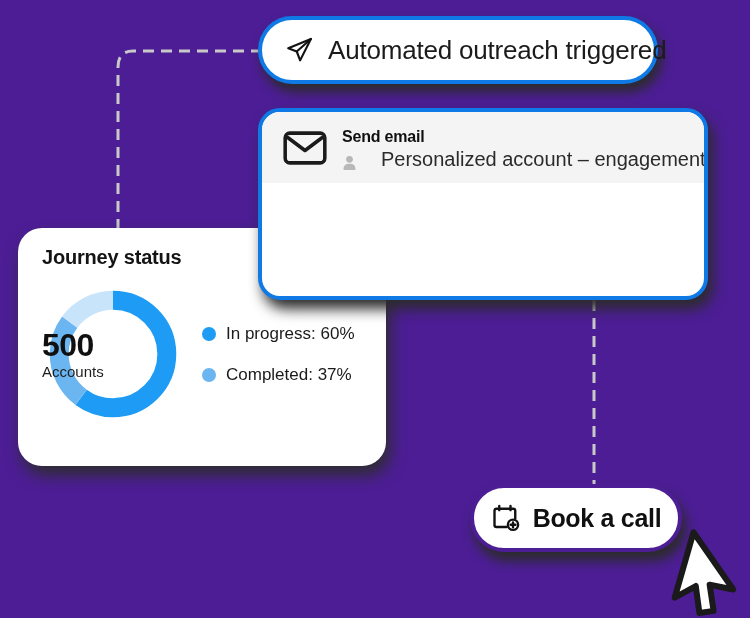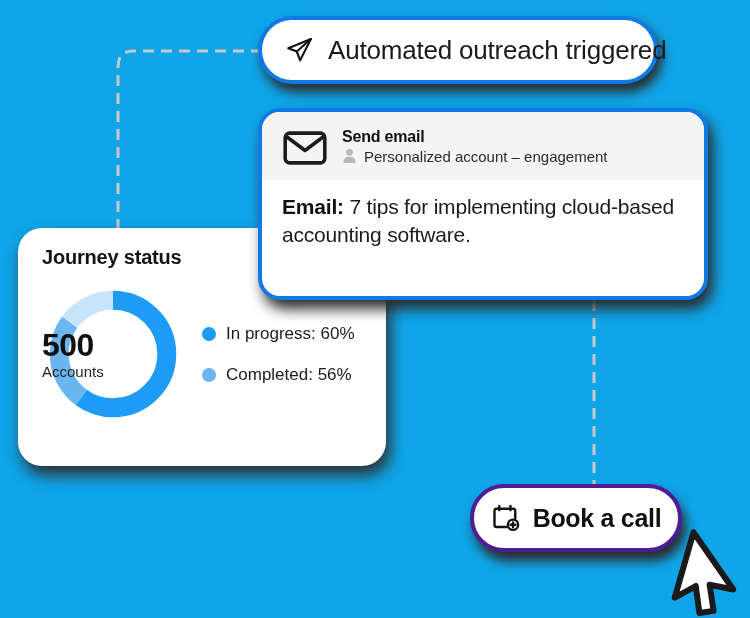--- a/index.html
+++ b/index.html
@@ -4,21 +4,21 @@
 <style>
   html, body {
     margin: 0;
     padding: 0;
     background: #000000;
   }
   #stage {
     position: relative;
     width: 750px;
     height: 618px;
-    background: #0ea5e9;
+    background: #4c1d95;
     overflow: hidden;
     font-family: "Liberation Sans", sans-serif;
     -webkit-font-smoothing: antialiased;
   }
 
   
   .connector-svg {
     position: absolute;
     left: 0; top: 0;
     width: 750px; height: 618px;
@@ -102,25 +102,25 @@
   }
   .email-head-text { display: flex; flex-direction: column; gap: 2px; }
   .email-title {
     font-size: 16px;
     font-weight: bold;
     color: #101010;
     letter-spacing: -0.2px;
     line-height: 1.1;
   }
   .email-sub {
-    font-size: 15px;
+    font-size: 20px;
     color: #2b2b2b;
     display: flex;
-    align-items: center;
-    gap: 7px;
+    align-items: flex-end;
+    gap: 24px;
     white-space: nowrap;
   }
   #card-email .email-body {
     padding: 13px 20px 0 20px;
     font-size: 21px;
     line-height: 1.33;
     color: #1b1b1b;
     letter-spacing: -0.2px;
   }
   .email-body b { font-weight: bold; color: #101010; }
@@ -291,21 +291,21 @@
           </div>
         </div>
 
         <div class="legend" id="donut-legend">
             <div class="legend-item">
               <span class="legend-dot" style="background: rgb(30, 156, 245);"></span>
               <span>In progress: 60%</span>
             </div>
             <div class="legend-item">
               <span class="legend-dot" style="background: rgb(107, 181, 240);"></span>
-              <span>Completed: 56%</span>
+              <span>Completed: 37%</span>
             </div>
           </div>
       </div>
     </div>
   </div>
 
   <div id="card-email">
     <div class="card-shadow"></div>
     <div class="card-face">
 
@@ -319,24 +319,20 @@
           <span class="email-sub">
             <svg class="ico" width="15" height="16" viewBox="0 0 16 17" fill="#b8b8b8">
               <circle cx="8" cy="4.6" r="3.6"></circle>
               <path d="M8 9.4 c-4.1 0-6.3 2.2-6.3 5.1 v1.4 h12.6 v-1.4 c0-2.9-2.2-5.1-6.3-5.1 z"></path>
             </svg>
             <span>Personalized account – engagement</span>
           </span>
         </div>
       </div>
 
-      <div class="email-body">
-        <b>Email:</b>
-        <span>7 tips for implementing cloud-based accounting software.</span>
-      </div>
 
     </div>
   </div>
 
   <div id="pill-book">
     <div class="pill-shadow"></div>
     <div class="pill-face">
       <svg class="ico" width="30" height="30" viewBox="0 0 24 24" fill="none" stroke="#121212" stroke-width="1.9" stroke-linecap="round" stroke-linejoin="round">
         <path d="M19.4 12.4 V6.2 a1.6 1.6 0 0 0-1.6-1.6 H4.4 A1.6 1.6 0 0 0 2.8 6.2 v11.4
                  a1.6 1.6 0 0 0 1.6 1.6 h8.2"></path>

